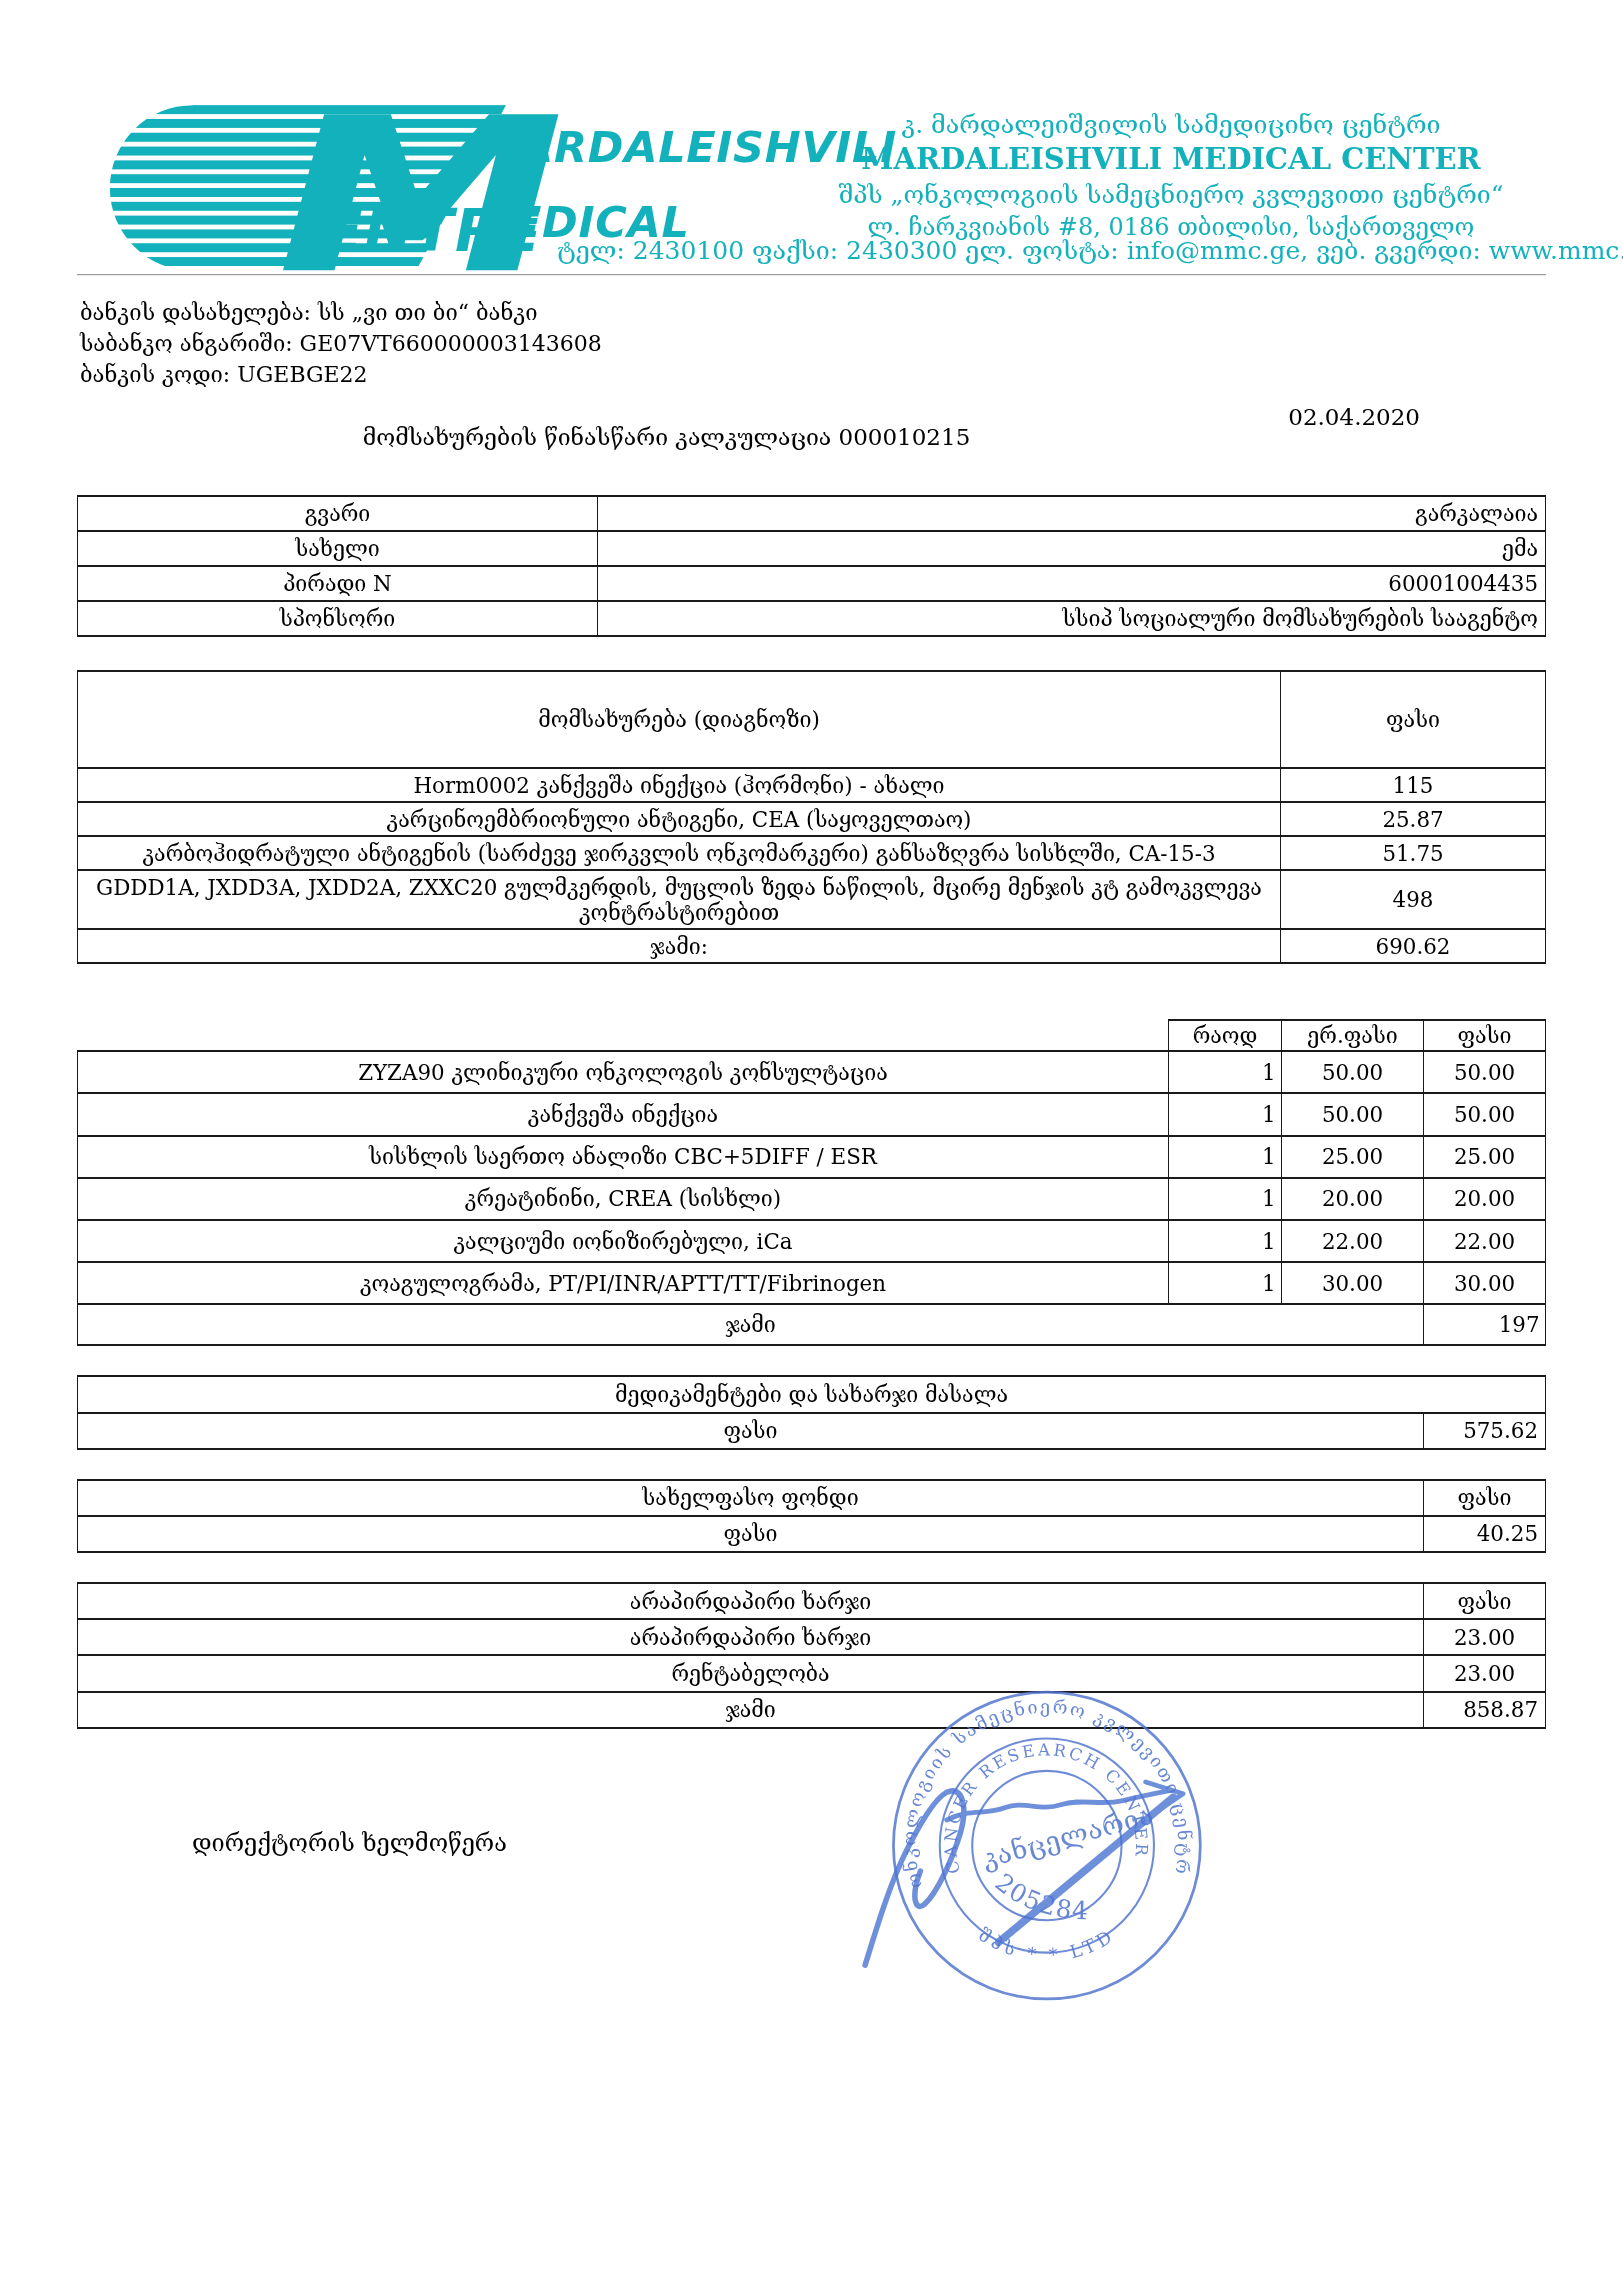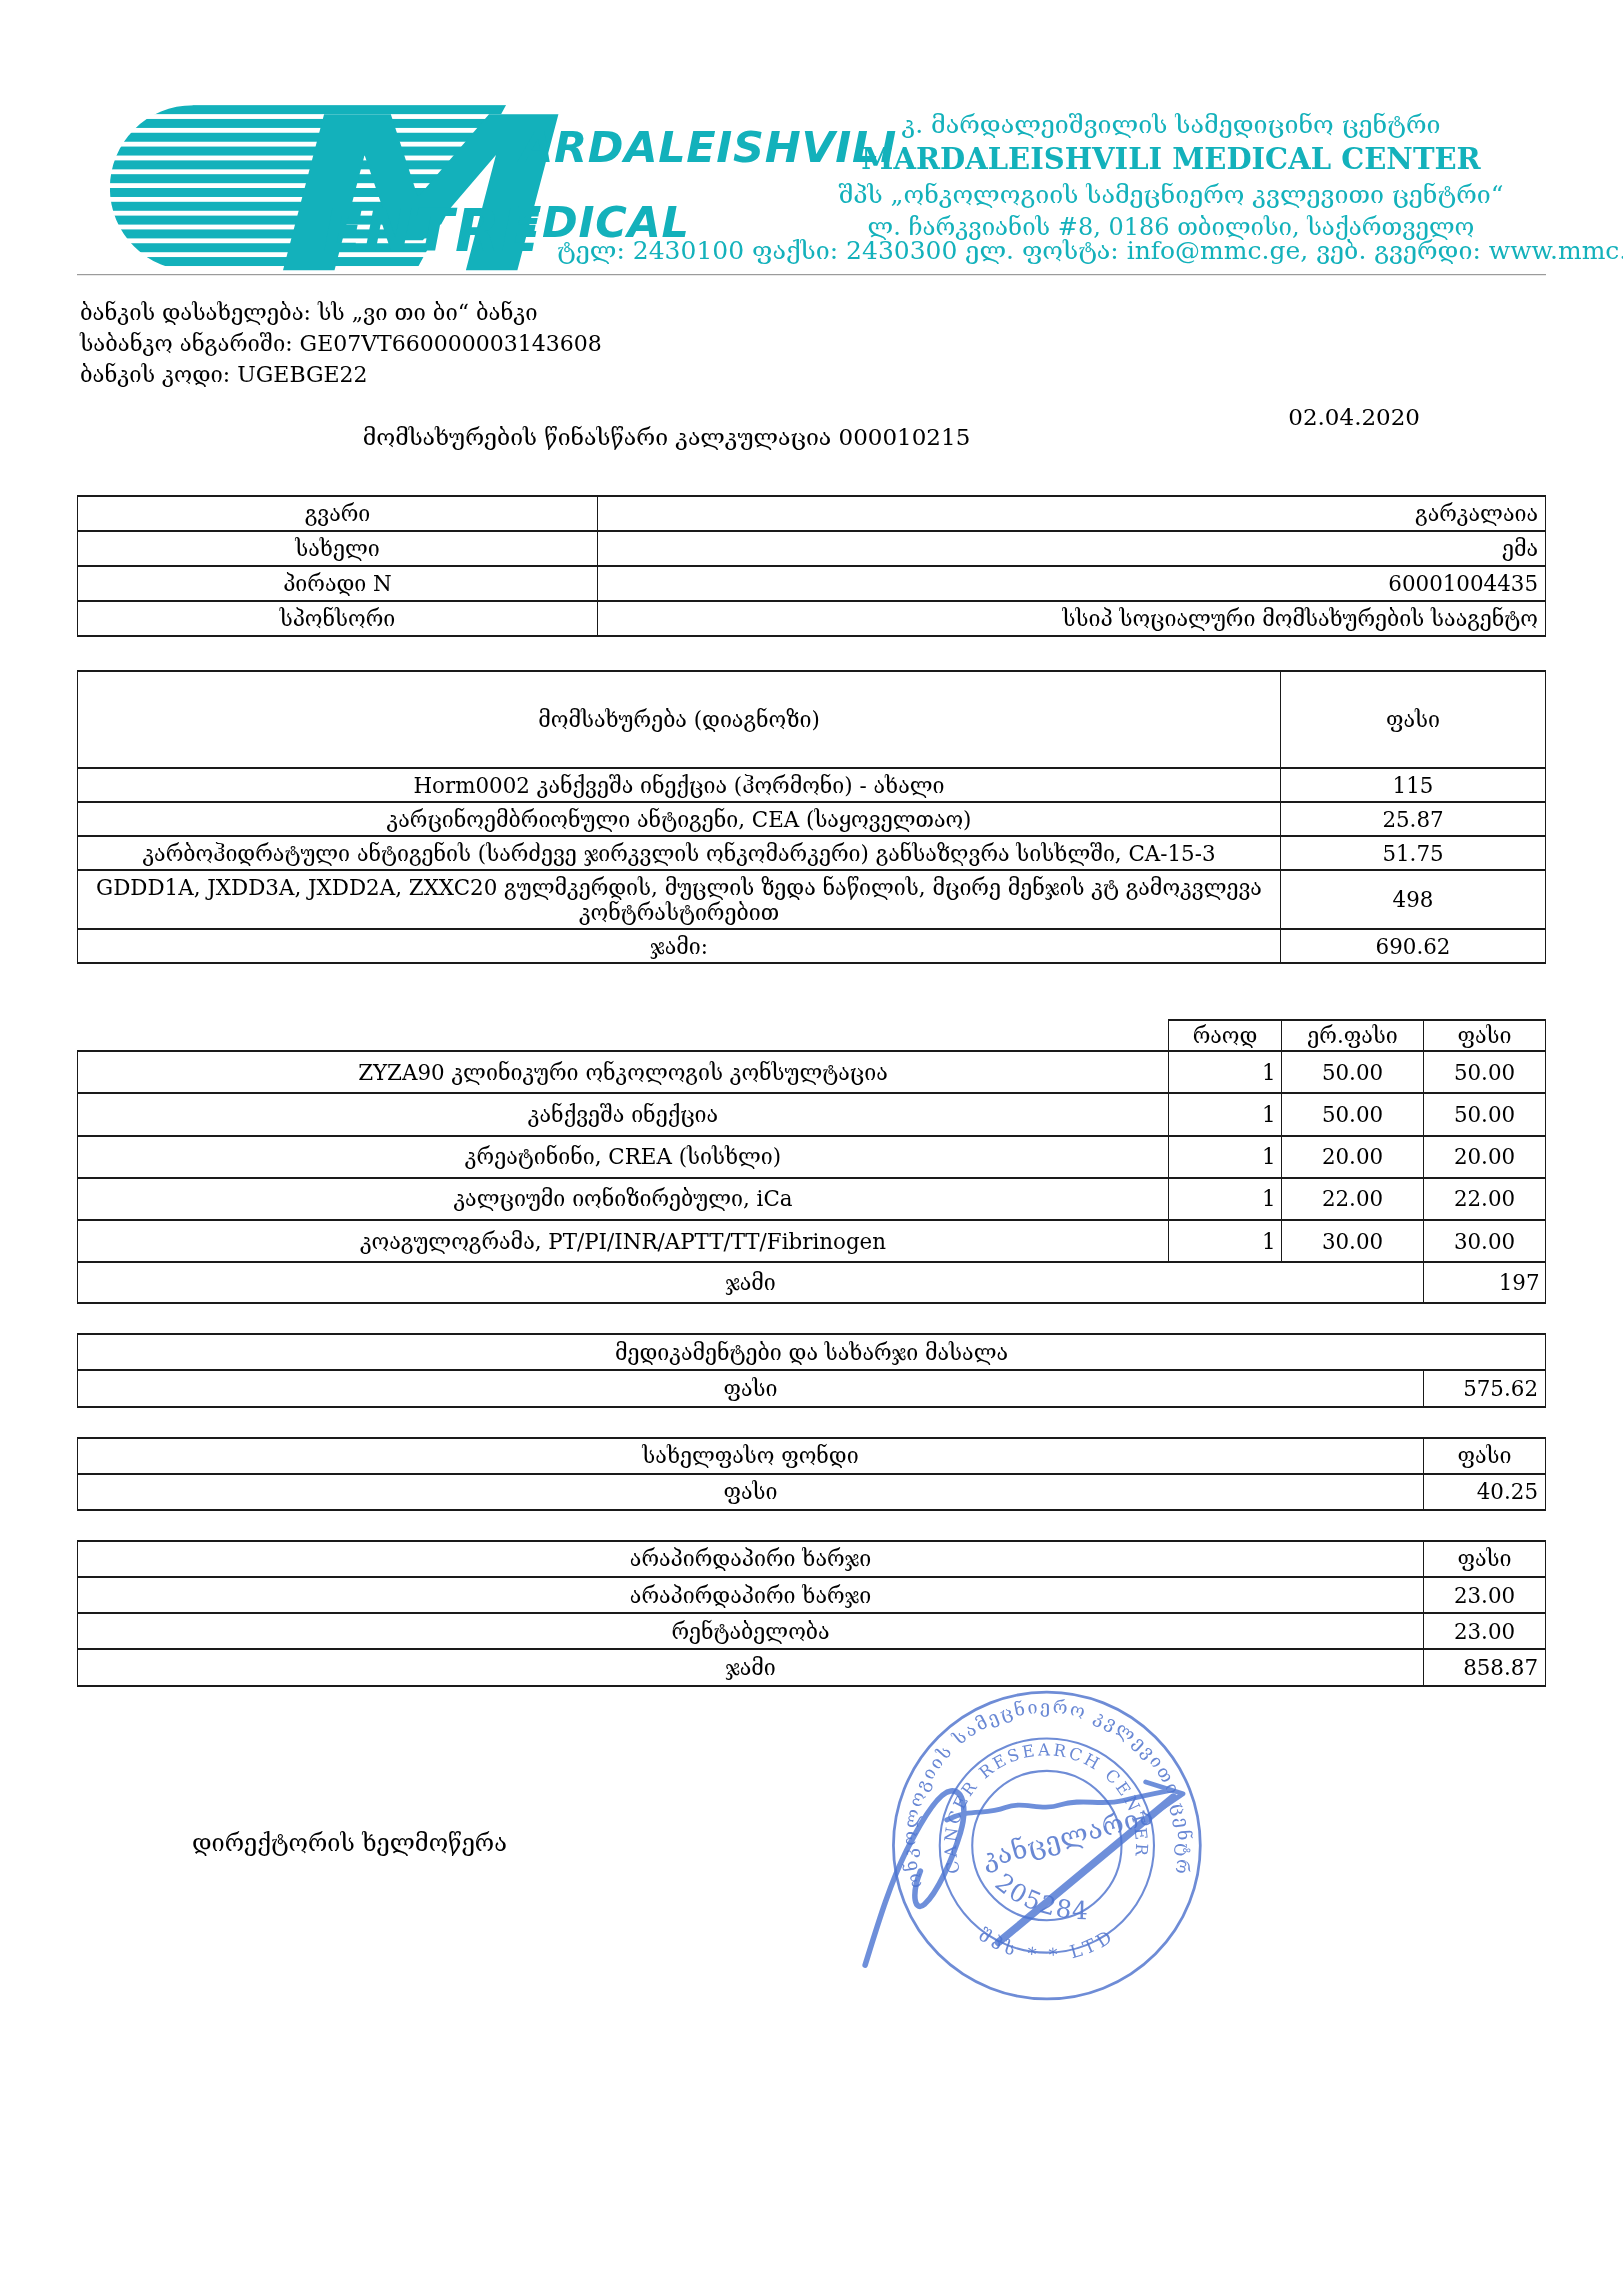--- a/index.html
+++ b/index.html
@@ -181,20 +181,26 @@
         <td class="l">50.00</td>
         <td class="l">50.00</td>
       </tr>
       <tr>
         <td class="l">კანქვეშა ინექცია</td>
         <td class="r">1</td>
         <td class="l">50.00</td>
         <td class="l">50.00</td>
       </tr>
       <tr>
+        <td class="l">სისხლის საერთო ანალიზი CBC+5DIFF / ESR</td>
+        <td class="r">1</td>
+        <td class="l">25.00</td>
+        <td class="l">25.00</td>
+      </tr>
+      <tr>
         <td class="l">კრეატინინი, CREA (სისხლი)</td>
         <td class="r">1</td>
         <td class="l">20.00</td>
         <td class="l">20.00</td>
       </tr>
       <tr>
         <td class="l">კალციუმი იონიზირებული, iCa</td>
         <td class="r">1</td>
         <td class="l">22.00</td>
         <td class="l">22.00</td>

